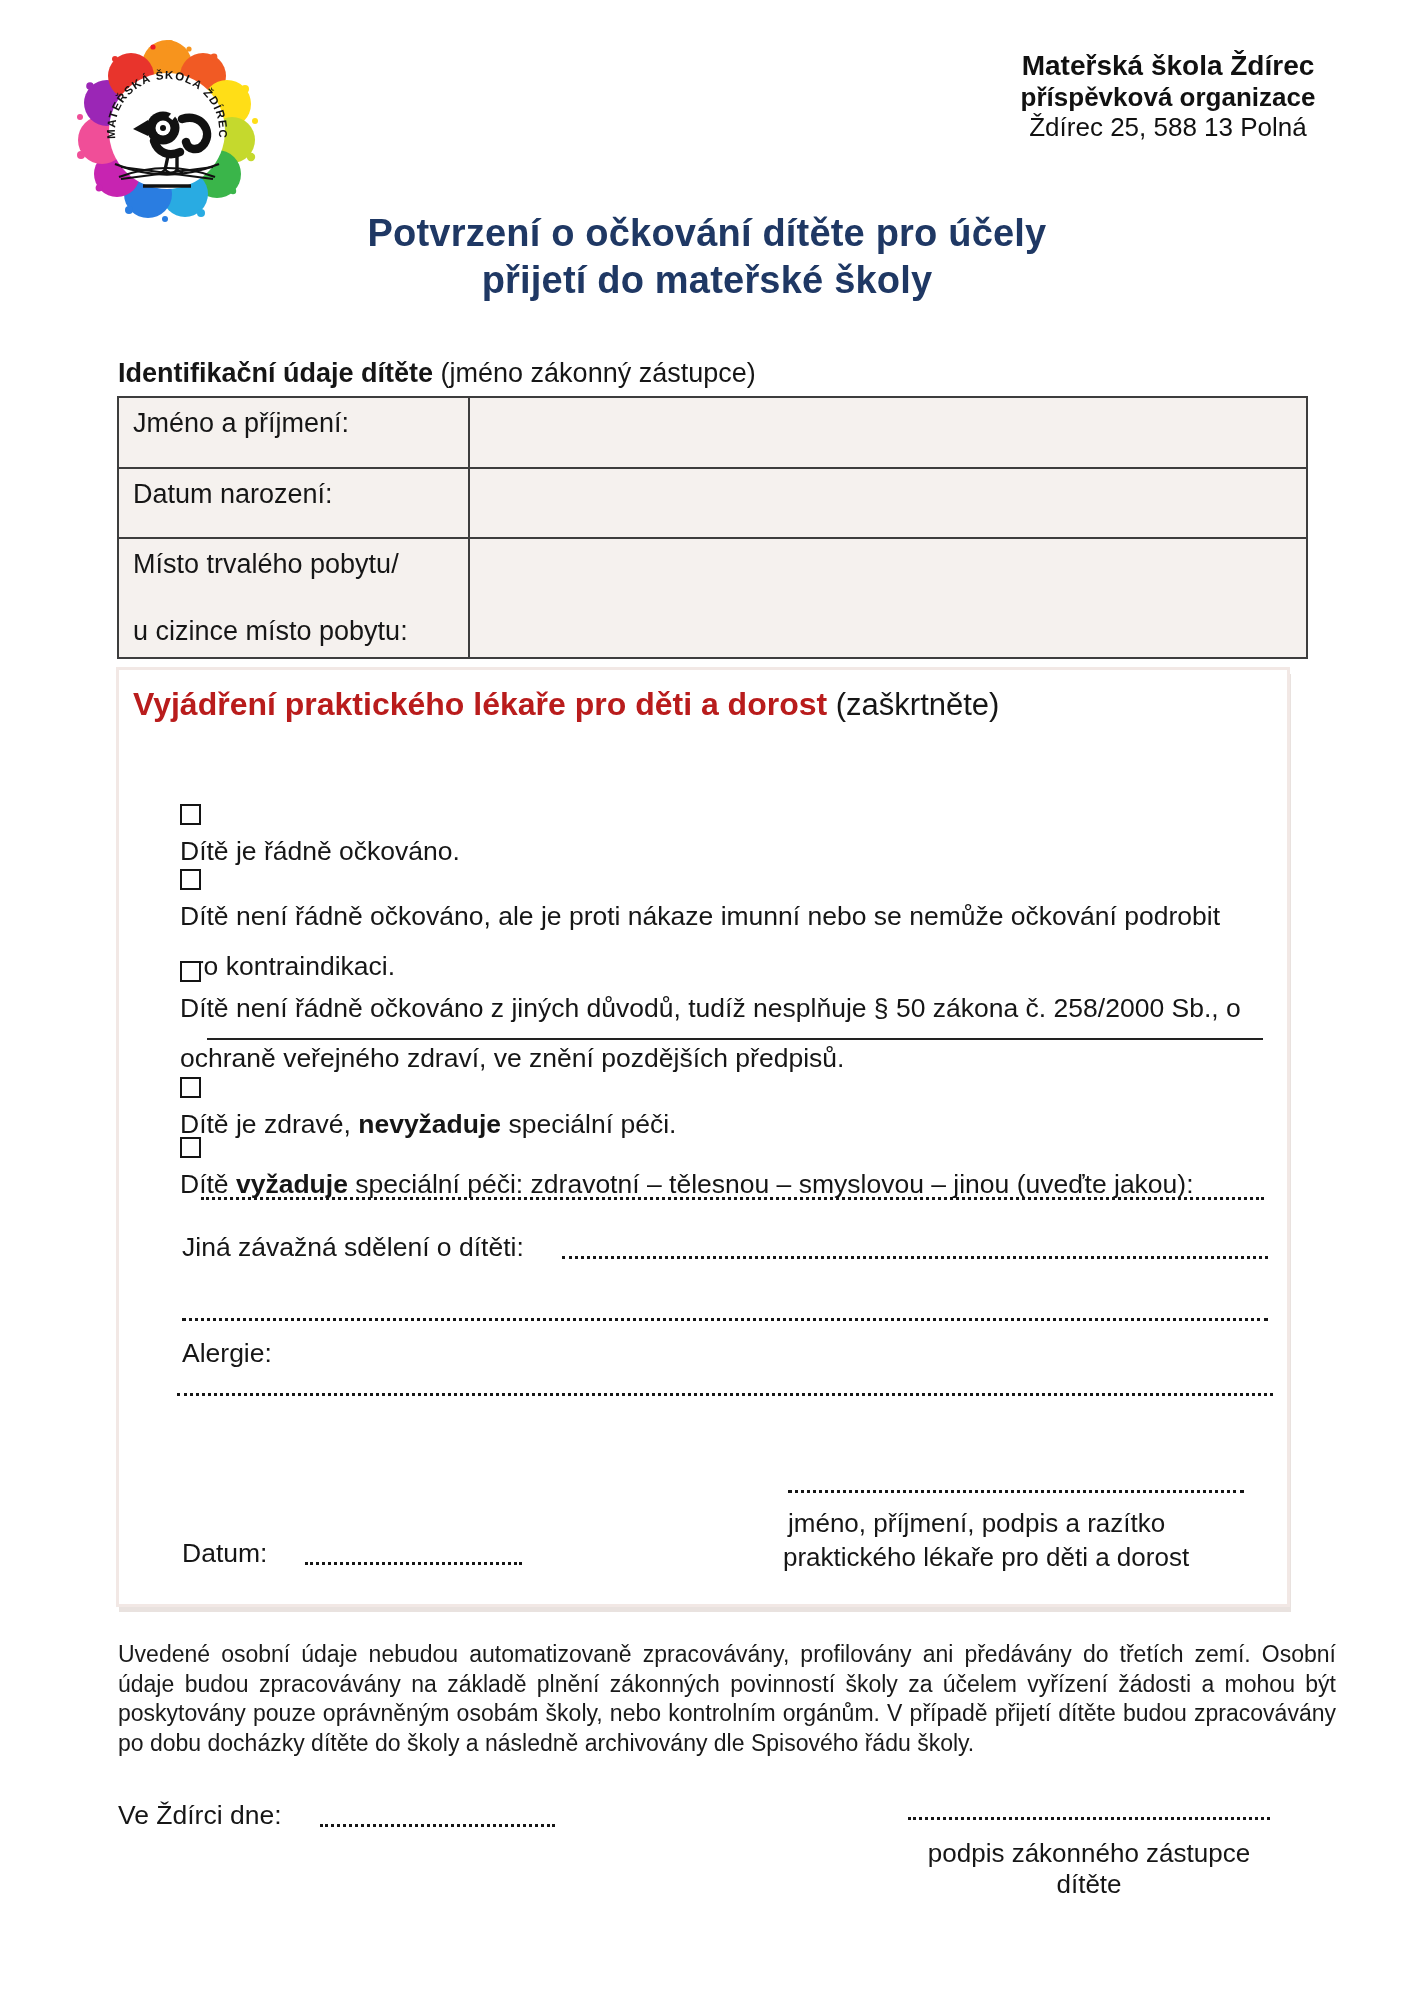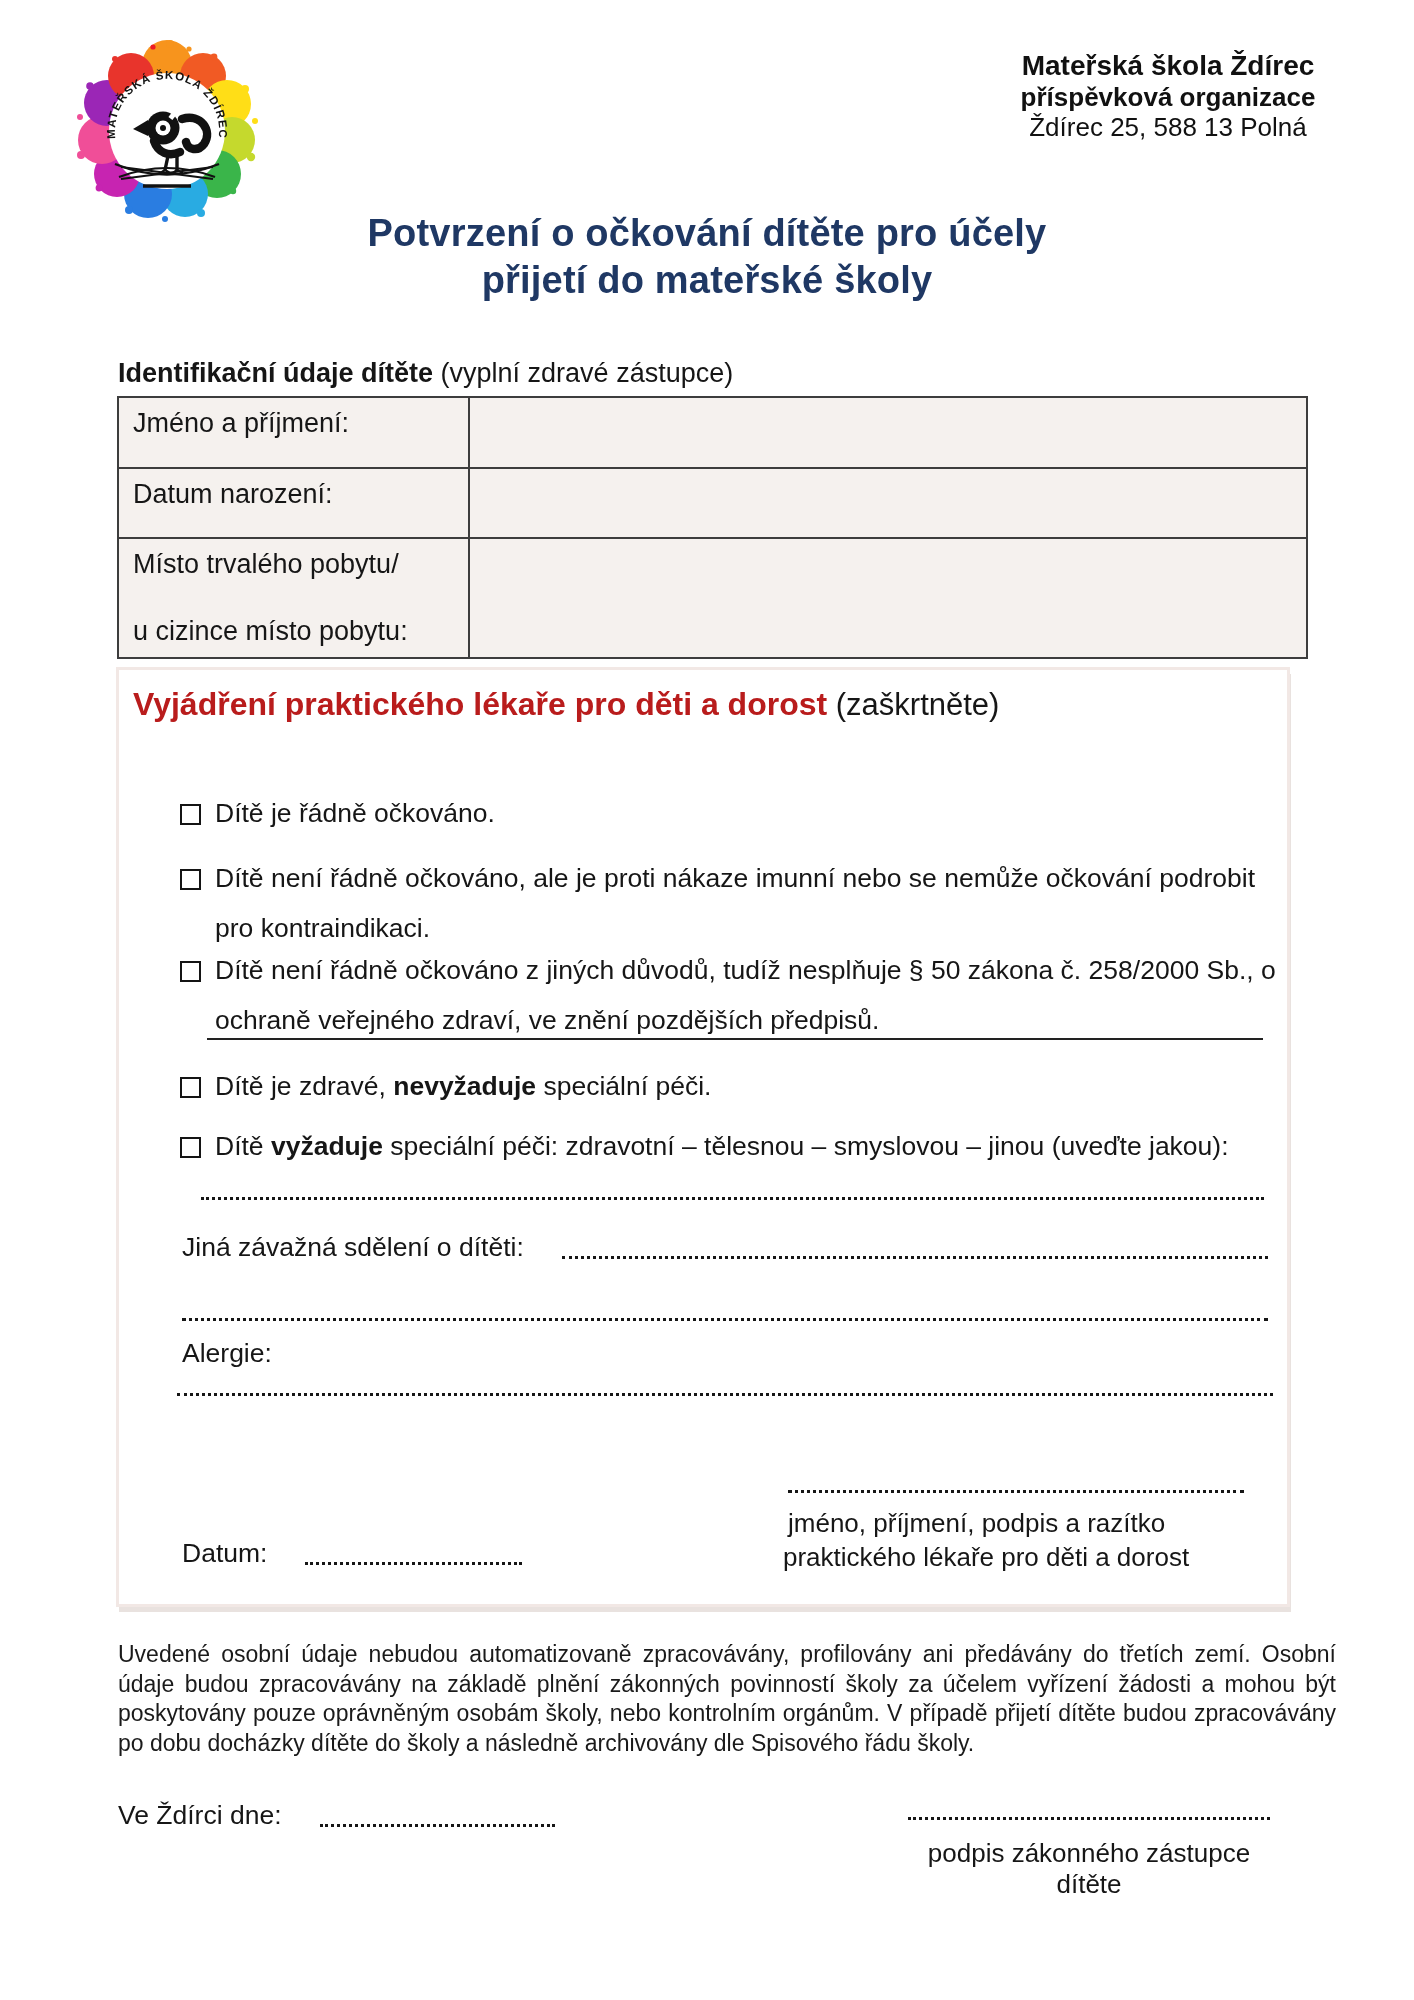--- a/index.html
+++ b/index.html
@@ -38,21 +38,21 @@
   
   .stbox {
     position:absolute; left:116px; top:667px; width:1174px; height:940px;
     border:3px solid #f2e8e5; background:#ffffff;
     box-shadow:2px 6px 0 -1px #e9e2df;
   }
   .st-heading { position:absolute; left:14px; top:16px; font-size:32px; }
   .st-heading .navy { color:#b91c1c; font-weight:bold; }
   .st-heading .rest { color:#161616; font-weight:normal; font-size:31px; }
 
-  .opt { position:absolute; left:61px; display:flex; gap:14px; font-size:26.5px; }
+  .opt { position:absolute; left:61px; display:flex; gap:14px; font-size:26.5px;flex-direction:column; }
   .cb { width:21px; height:21px; border:2.5px solid #141414; background:#fff; flex:0 0 auto; margin-top:3px; }
   .opt-text { line-height:50px; margin-top:-13px; width:1062px; }
   .opt-text b { font-weight:bold; }
 
   .solidline { position:absolute; left:88px; top:368px; width:1056px; border-bottom:2.5px solid #222; }
 
   .dotline { position:absolute; border-bottom:3px dotted #161616; height:20px; }
   .fillrow { position:absolute; display:flex; align-items:flex-end; font-size:26.5px;gap:28px; }
   .fillrow .dots { border-bottom:3px dotted #161616; margin-bottom:4px; margin-left:10px; }
 
@@ -133,21 +133,21 @@
     <div class="org-type">příspěvková organizace</div>
     <div class="org-addr">Ždírec 25, 588 13 Polná</div>
   </div>
 
   <div class="form-title">
     <div>Potvrzení o očkování dítěte pro účely</div>
     <div>přijetí do mateřské školy</div>
   </div>
 
   <div class="id-heading">
-    <b>Identifikační údaje dítěte</b><span> (vyplní zdravé zástupce)</span>
+    <b>Identifikační údaje dítěte</b><span> (jméno zákonný zástupce)</span>
   </div>
 
   <table class="id-table">
     <colgroup>
         <col class="c1">
         <col>
       </colgroup>
     <tbody>
         <tr style="height:71px;">
       <td>Jméno a příjmení:</td>

